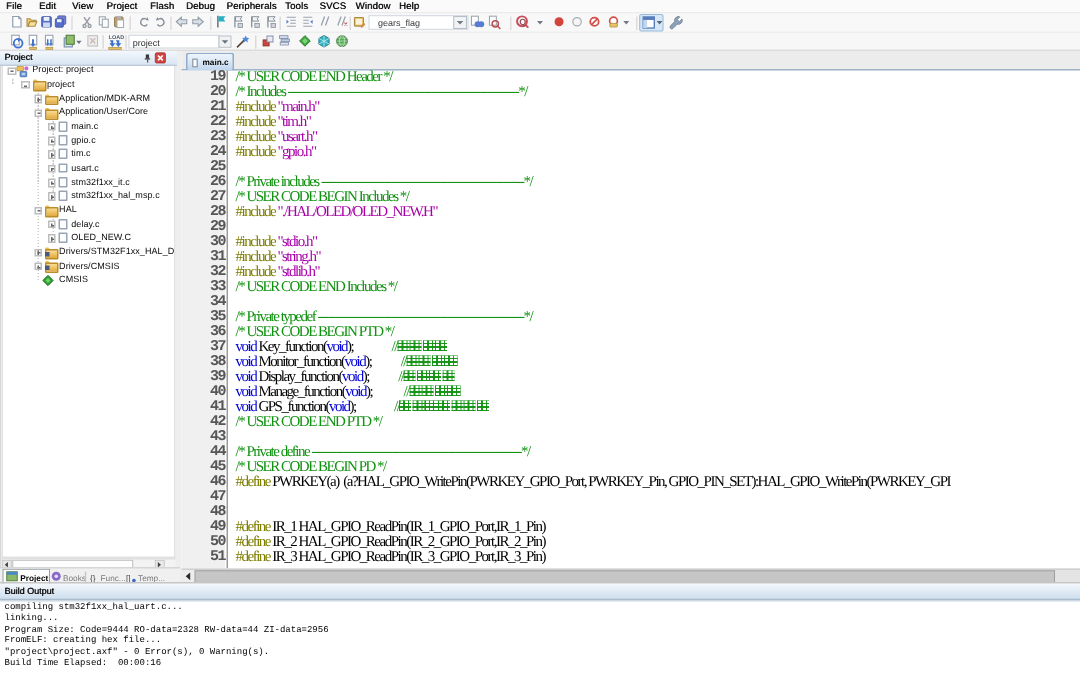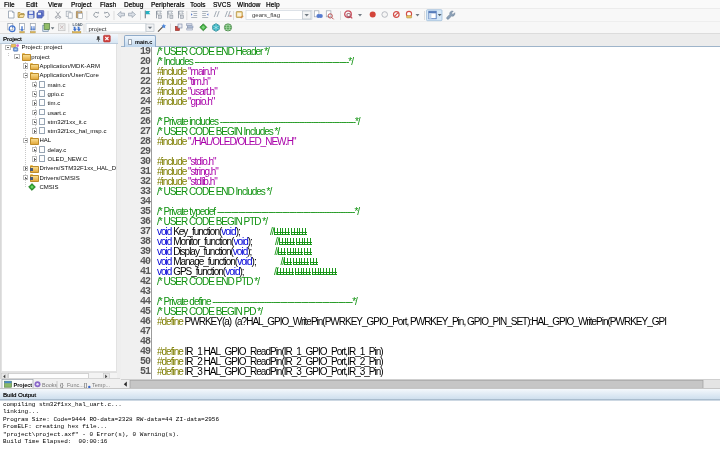--- a/index.html
+++ b/index.html
@@ -34,21 +34,21 @@
 #bocontent{left:0;top:400px;width:720px;height:51px;background:#fff;border-top:1px solid #cdd8e3}
 #botext{left:3px;top:400.8px;font-family:"Liberation Mono",monospace;font-size:6px;line-height:7.5px;color:#000;white-space:pre}
 
 #tabbar{left:121px;top:34px;width:599px;height:13px;background:#ececec;border-bottom:1px solid #9eb4ca}
 #tabactive{left:124px;top:35px;width:32px;height:12px;background:linear-gradient(#eef5fc 0%,#d8e7f5 50%,#bed5ec 100%);border:1px solid #8fabc9;border-bottom:none;border-radius:2px 2px 0 0}
 #tabactive i{position:absolute;left:3.2px;top:2.8px;width:4.2px;height:5.8px;background:#fff;border:0.5px solid #9aa6b4;border-radius:0.5px}
 #tabactive b{position:absolute;left:10px;top:2.5px;font-size:5.5px;font-weight:700;color:#000;font-style:normal}
 #gutter{left:121px;top:47px;width:29px;height:332px;background:#f0f0f0}
 #gutline{left:150.5px;top:47px;width:1.5px;height:332px;background:#9b9b9b}
 #lnums{left:121px;top:46.5px;width:29px;font-family:"Liberation Mono",monospace;font-size:10px;letter-spacing:-1px;line-height:10px;color:#575757;font-weight:700;text-align:right;white-space:pre}
-#code{left:157px;top:46.5px;font-family:Liberation Sans, sans-serif;font-size:10px;letter-spacing:-1px;line-height:10px;color:#000;white-space:pre}
+#code{left:157px;top:46.5px;font-family:Liberation Serif, serif;font-size:10px;letter-spacing:-1px;line-height:10px;color:#000;white-space:pre}
 .c{color:#109210}.p{color:#7e7e00}.s{color:#a800a8}.k{color:#0000d8}
 .cjk{display:inline-block;width:8.2px;height:6.8px;vertical-align:-0.5px;margin-right:0.4px;
 background:repeating-linear-gradient(90deg,rgba(16,146,16,.95) 0 .8px,transparent .8px 2.9px),
 repeating-linear-gradient(0deg,rgba(16,146,16,.95) 0 .8px,transparent .8px 2.3px)}
 #ehsb{left:121px;top:379px;width:599px;height:9px;background:#e4e4e4;border-top:1px solid #cfcfcf}
 </style></head>
 <body>
 
 <div class="abs" id="menubar">
 <span style="left:4px">File</span>

